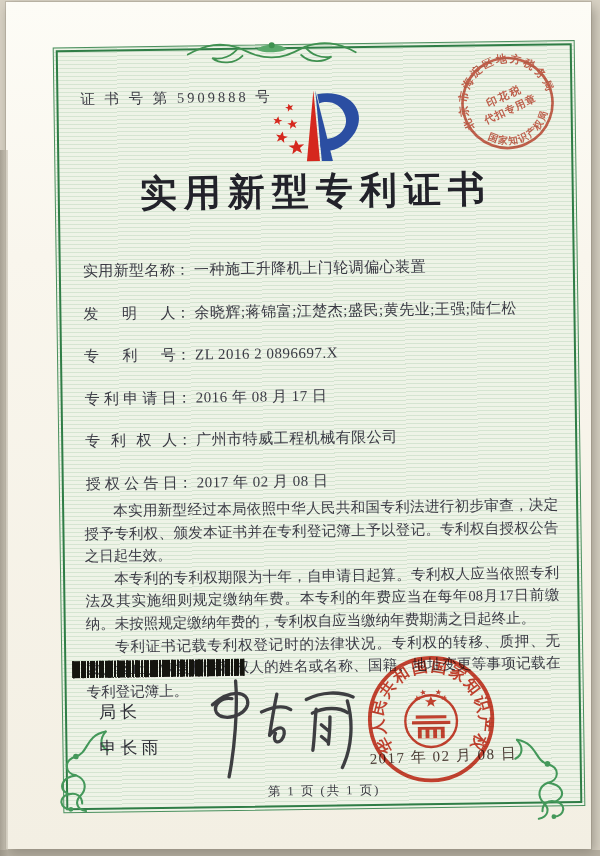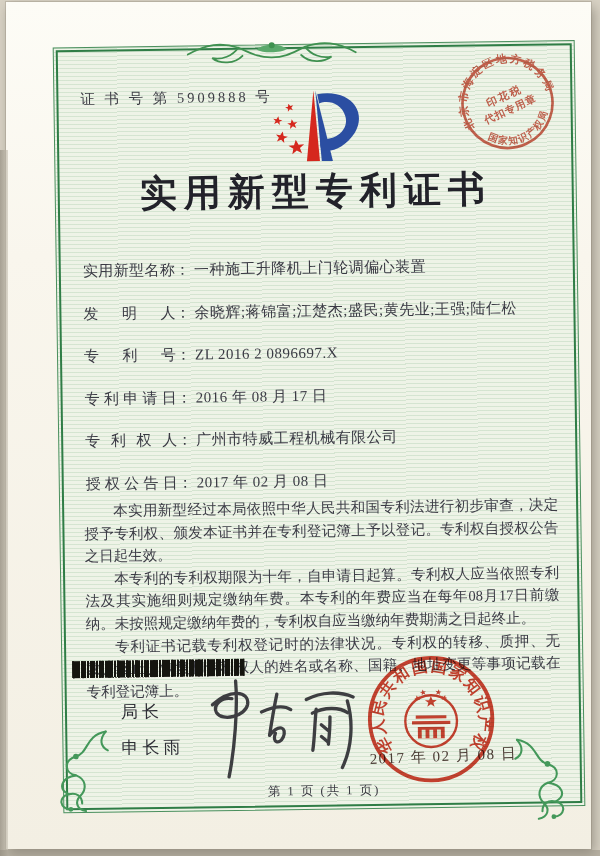--- a/index.html
+++ b/index.html
@@ -36,21 +36,21 @@
   .fvalue{letter-spacing:.5px;}
   .bodytext{left:24px;top:452px;width:474px;font-size:14.5px;line-height:22.6px;
             color:#3c3c46;text-align:justify;}
   .bodytext p{margin:0;text-indent:2em;}
   .barcode{left:10px;top:613px;width:172px;height:17px;
     background:
       repeating-linear-gradient(90deg,#15150f 0 2px,transparent 2px 3px),
       repeating-linear-gradient(90deg,#15150f 0 1px,transparent 1px 5px),
       repeating-linear-gradient(90deg,#15150f 0 3px,transparent 3px 9px);
   }
-  .officer{left:36px;top:653px;font-size:17px;color:#2e2e36;letter-spacing:4px;margin-left:22px;}
+  .officer{left:36px;top:653px;font-size:17px;color:#2e2e36;letter-spacing:4px;}
   .officer div{margin-bottom:13px;}
   .signature{left:130px;top:626px;width:176px;height:112px;}
   .seal{left:301px;top:609px;width:134px;height:134px;mix-blend-mode:multiply;opacity:.95;}
   .seal-date{left:306px;top:704px;font-size:15px;color:#4a3c34;letter-spacing:1.5px;
              transform:rotate(-1.5deg);white-space:nowrap;}
   .footer{left:0;right:0;top:738px;text-align:center;font-size:12.5px;color:#3c3c44;letter-spacing:2px;}
   .tax-stamp{left:404px;top:12px;width:98px;height:98px;transform:rotate(-24deg);
              mix-blend-mode:multiply;opacity:.88;}
   .orn-top{left:132px;top:-13px;width:172px;height:38px;}
   .orn-bl{left:-16px;top:676px;width:66px;height:94px;}

